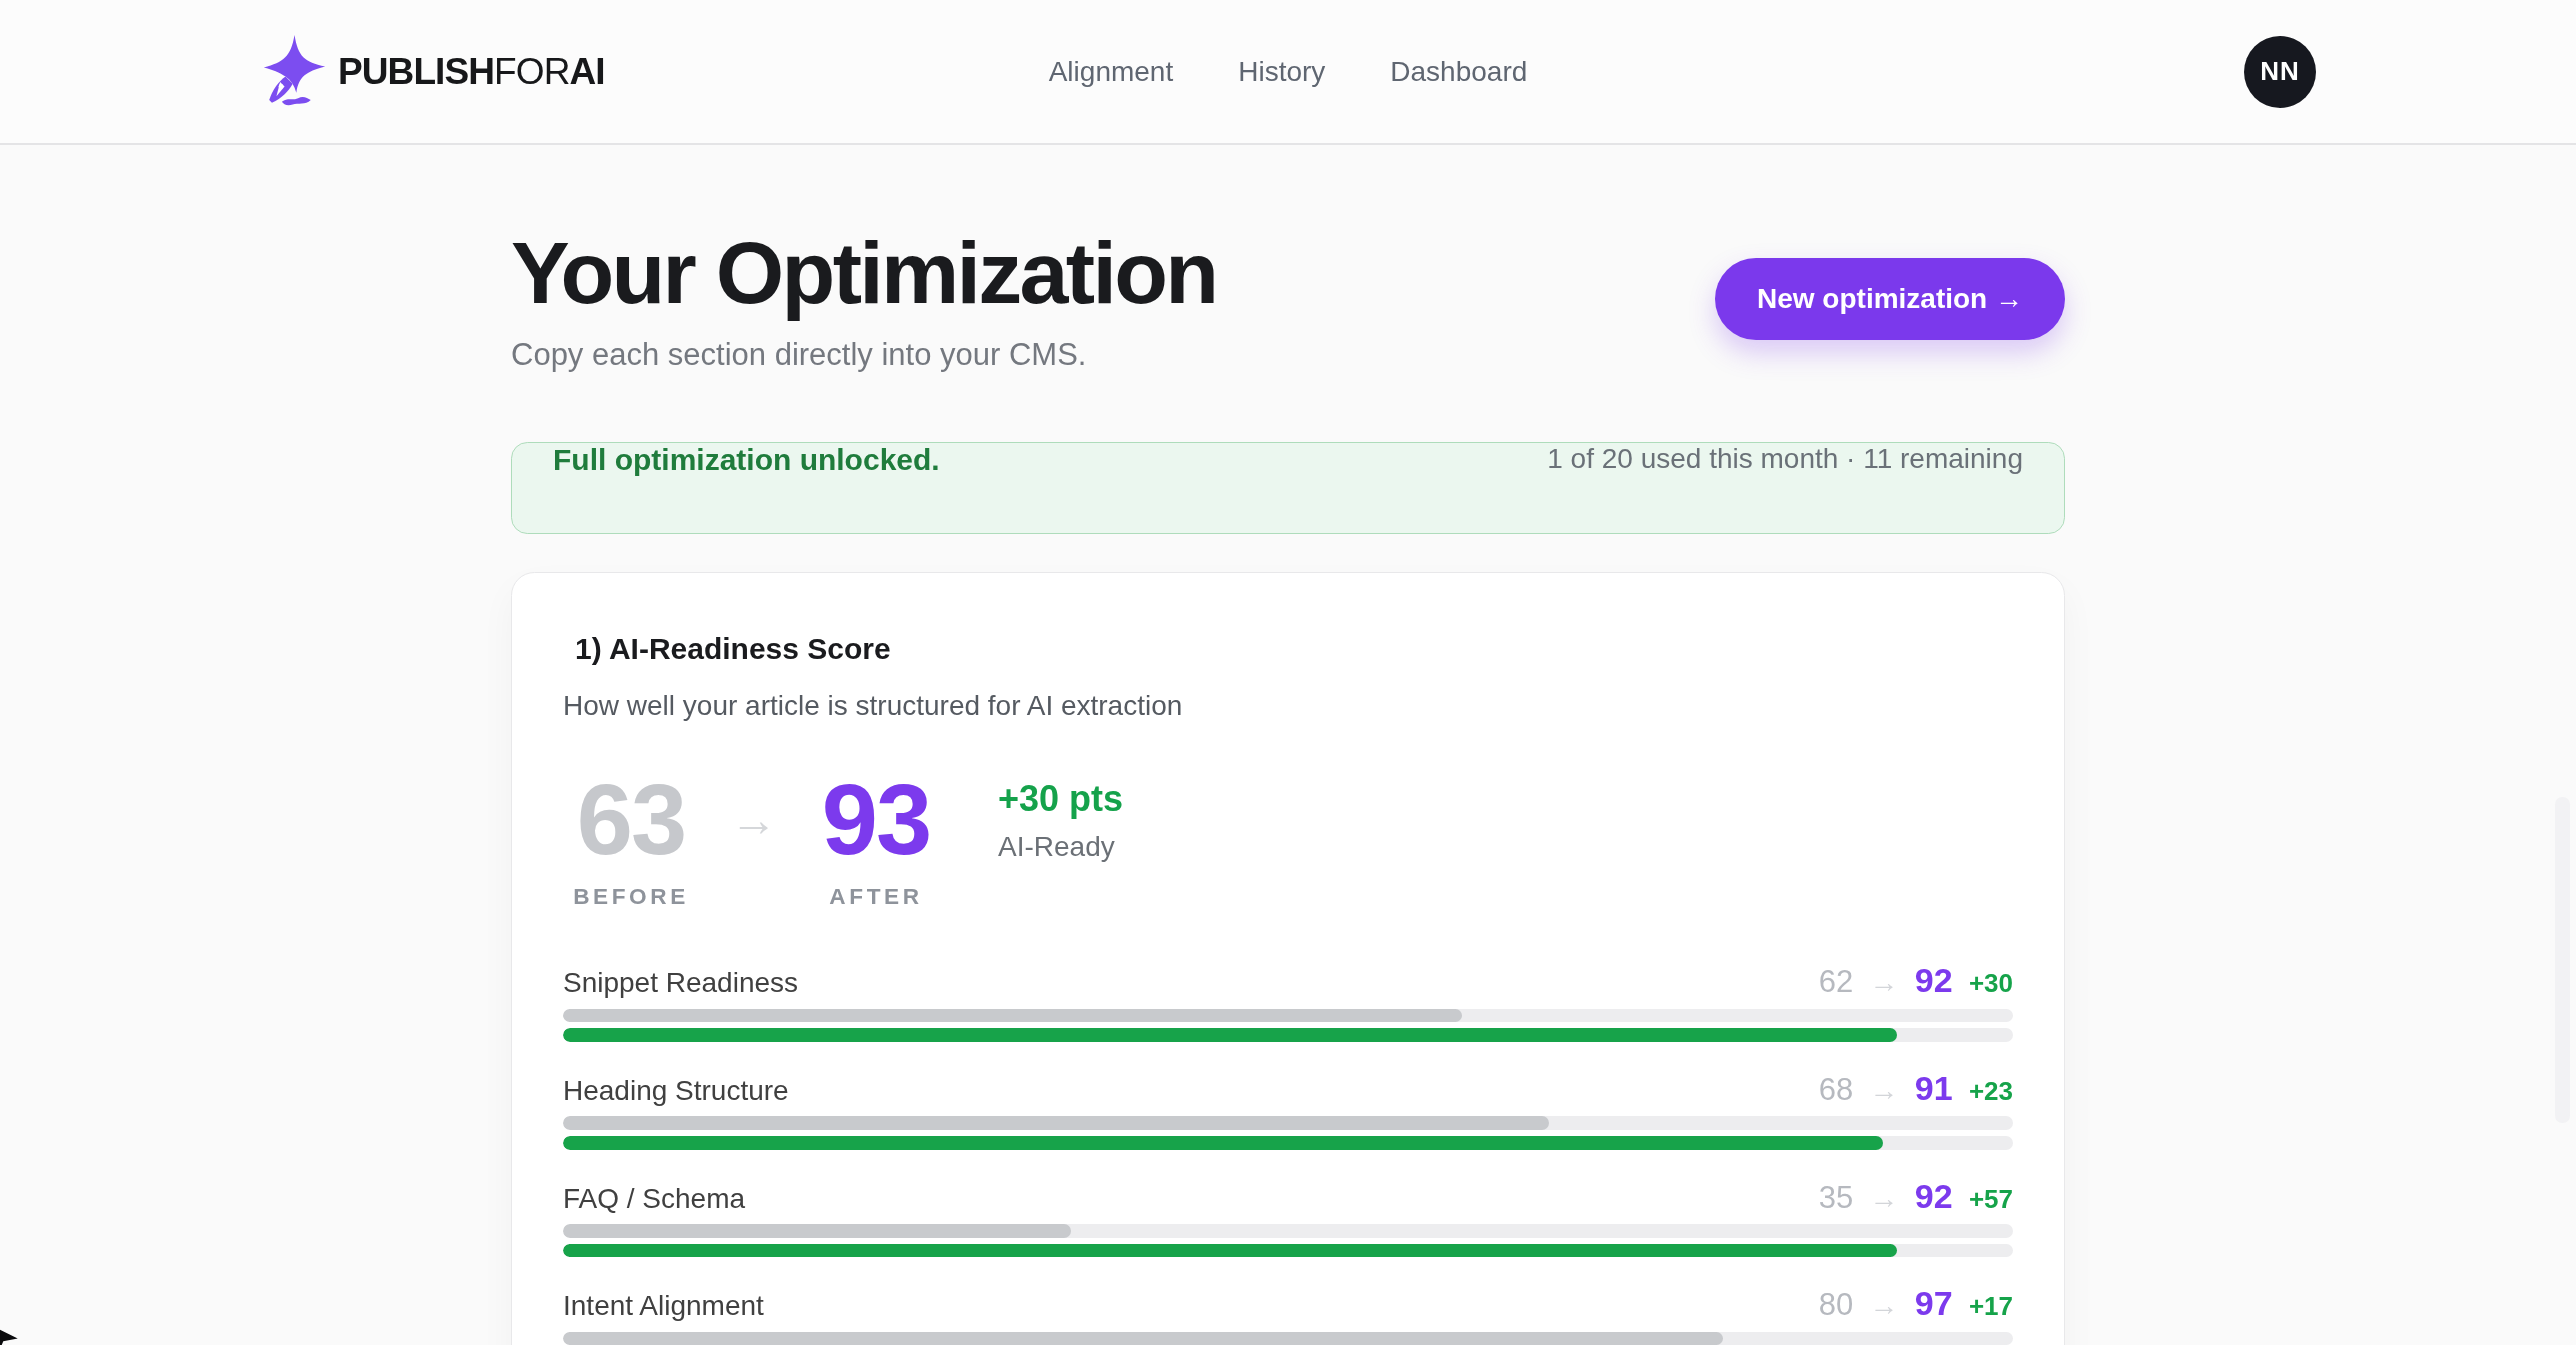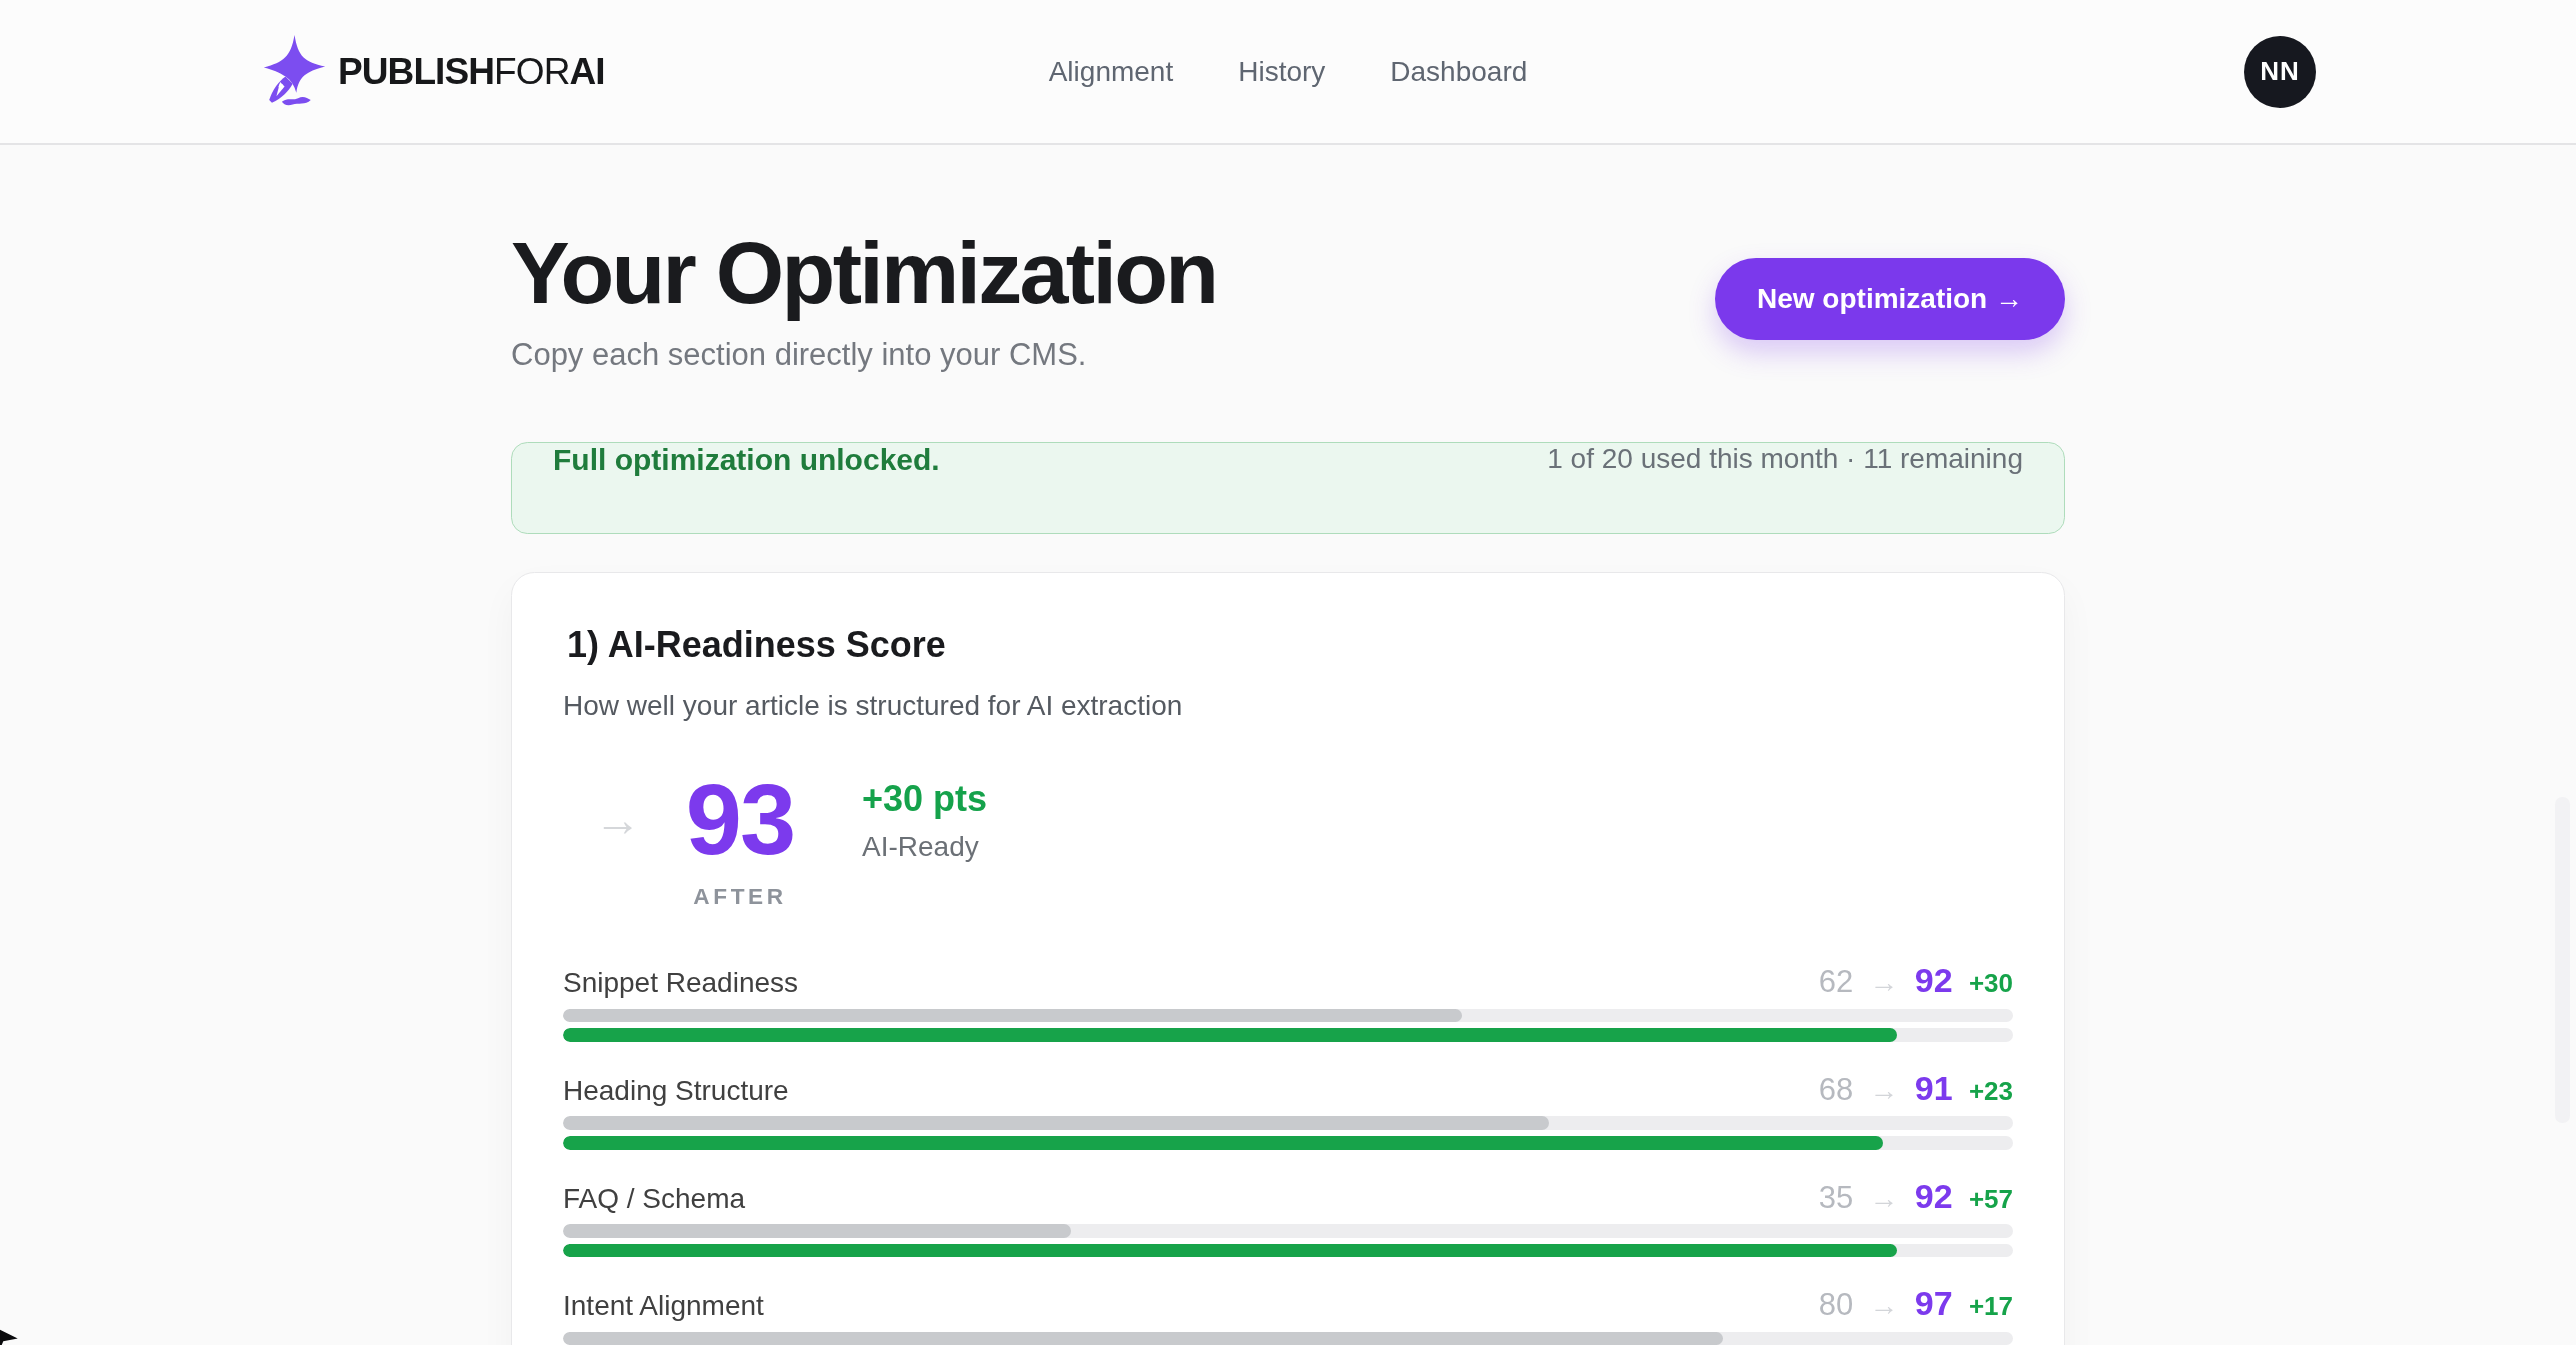--- a/index.html
+++ b/index.html
@@ -92,21 +92,21 @@
 
   
   .card {
     margin-top: 38px;
     background: #ffffff;
     border: 1.8px solid #e8e8ea;
     border-radius: 23.5px;
     box-shadow: 0 16.3px 36px rgba(0,0,0,0.04);
     padding: 47px 51px 54px 51px;
   }
-  .card-title { margin: 4px; font-size: 36px; font-weight: 800; color: #1a1b1e; }
+  .card-title { margin: 12px; font-size: 30px; font-weight: 800; color: #1a1b1e; }
   .card-desc { margin-top: 23.5px; font-size: 28px; color: #555a61; }
 
   .score-row { margin-top: 47px; display: flex; align-items: flex-start; }
   .score-col { min-width: 136px; text-align: center; }
   .score-value { font-size: 101px; font-weight: 700; line-height: 1; letter-spacing: -1.8px; }
   .score-before .score-value { color: #c6c8cc; }
   .score-after  .score-value { color: #7c3aed; }
   .score-label { margin-top: 14.5px; font-size: 22.6px; font-weight: 700; letter-spacing: 3.6px; color: #8e939b; }
   .score-arrow { font-size: 47px; color: #d5d7da; margin: 23.5px 31px 0 31px; }
   .score-delta { margin-left: 54px; padding-top: 9px; }
@@ -187,20 +187,24 @@
     <div class="banner">
       <div class="banner-title">Full optimization unlocked.</div>
       <div class="banner-usage">1 of 20 used this month · 11 remaining</div>
     </div>
 
     <div class="card">
       <h2 class="card-title">1) AI-Readiness Score</h2>
       <div class="card-desc">How well your article is structured for AI extraction</div>
 
       <div class="score-row">
+        <div class="score-col score-before">
+          <div class="score-value">63</div>
+          <div class="score-label">BEFORE</div>
+        </div>
         <div class="score-arrow">→</div>
         <div class="score-col score-after">
           <div class="score-value">93</div>
           <div class="score-label">AFTER</div>
         </div>
         <div class="score-delta">
           <div class="delta-pts">+30 pts</div>
           <div class="delta-caption">AI-Ready</div>
         </div>
       </div>

